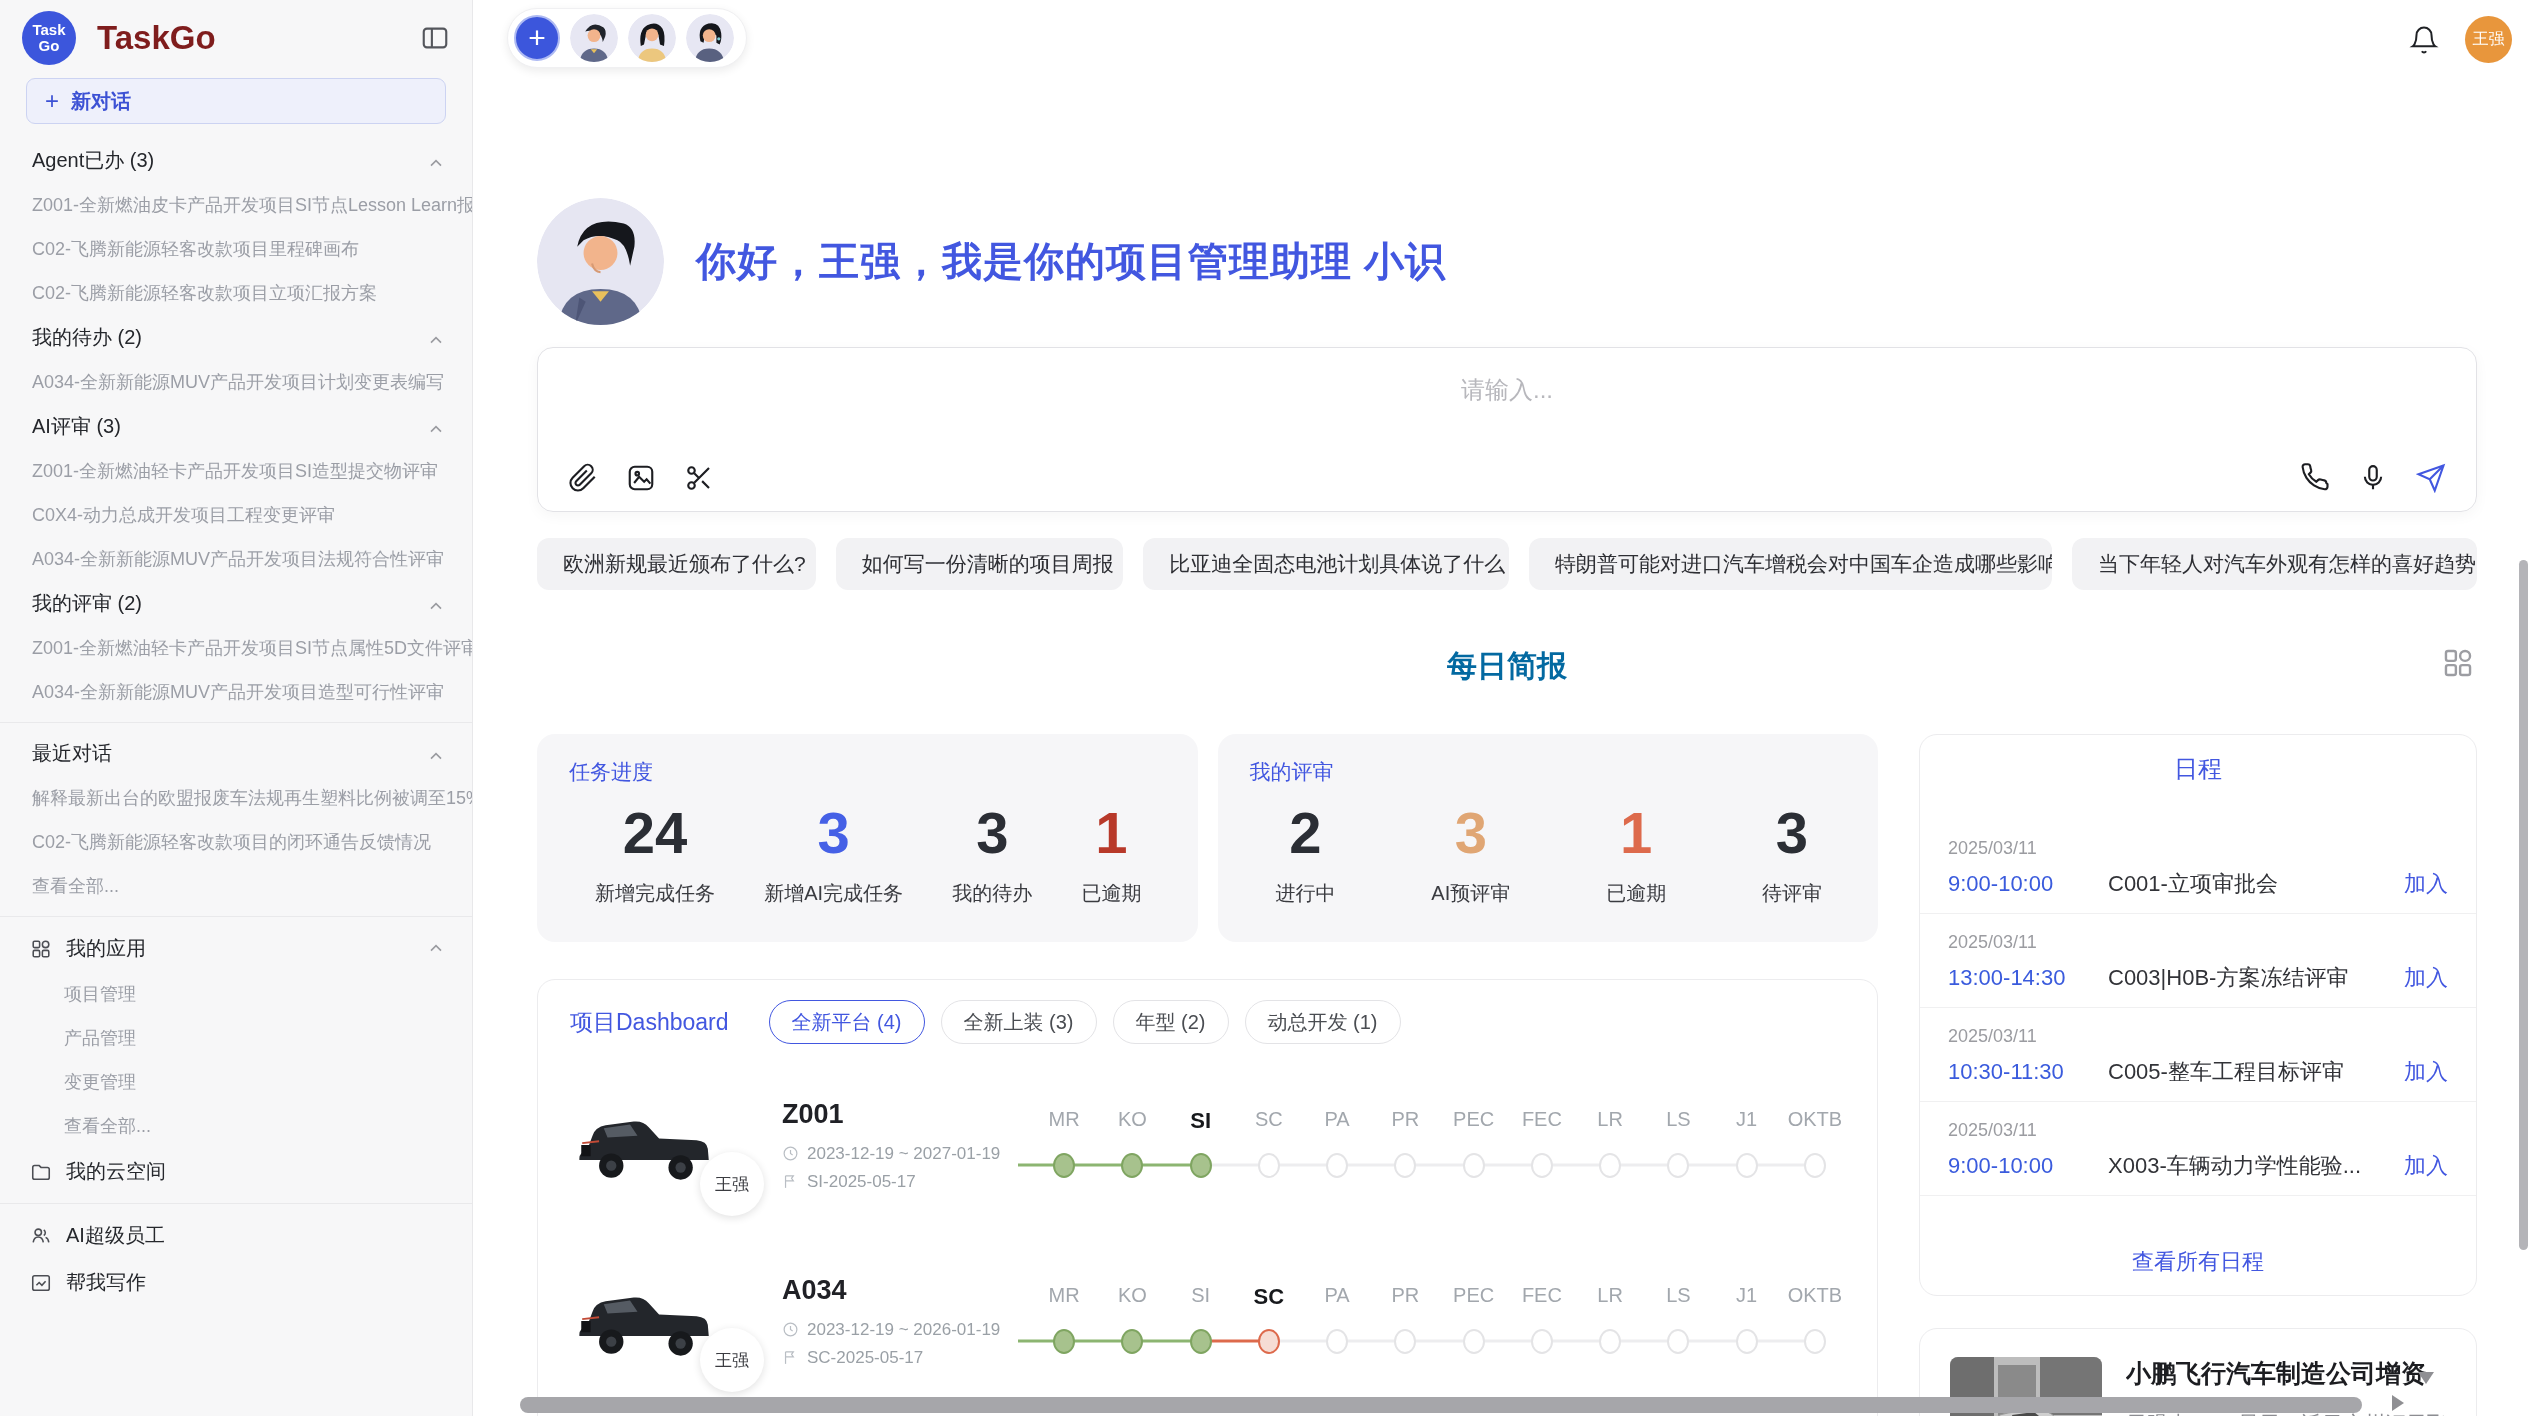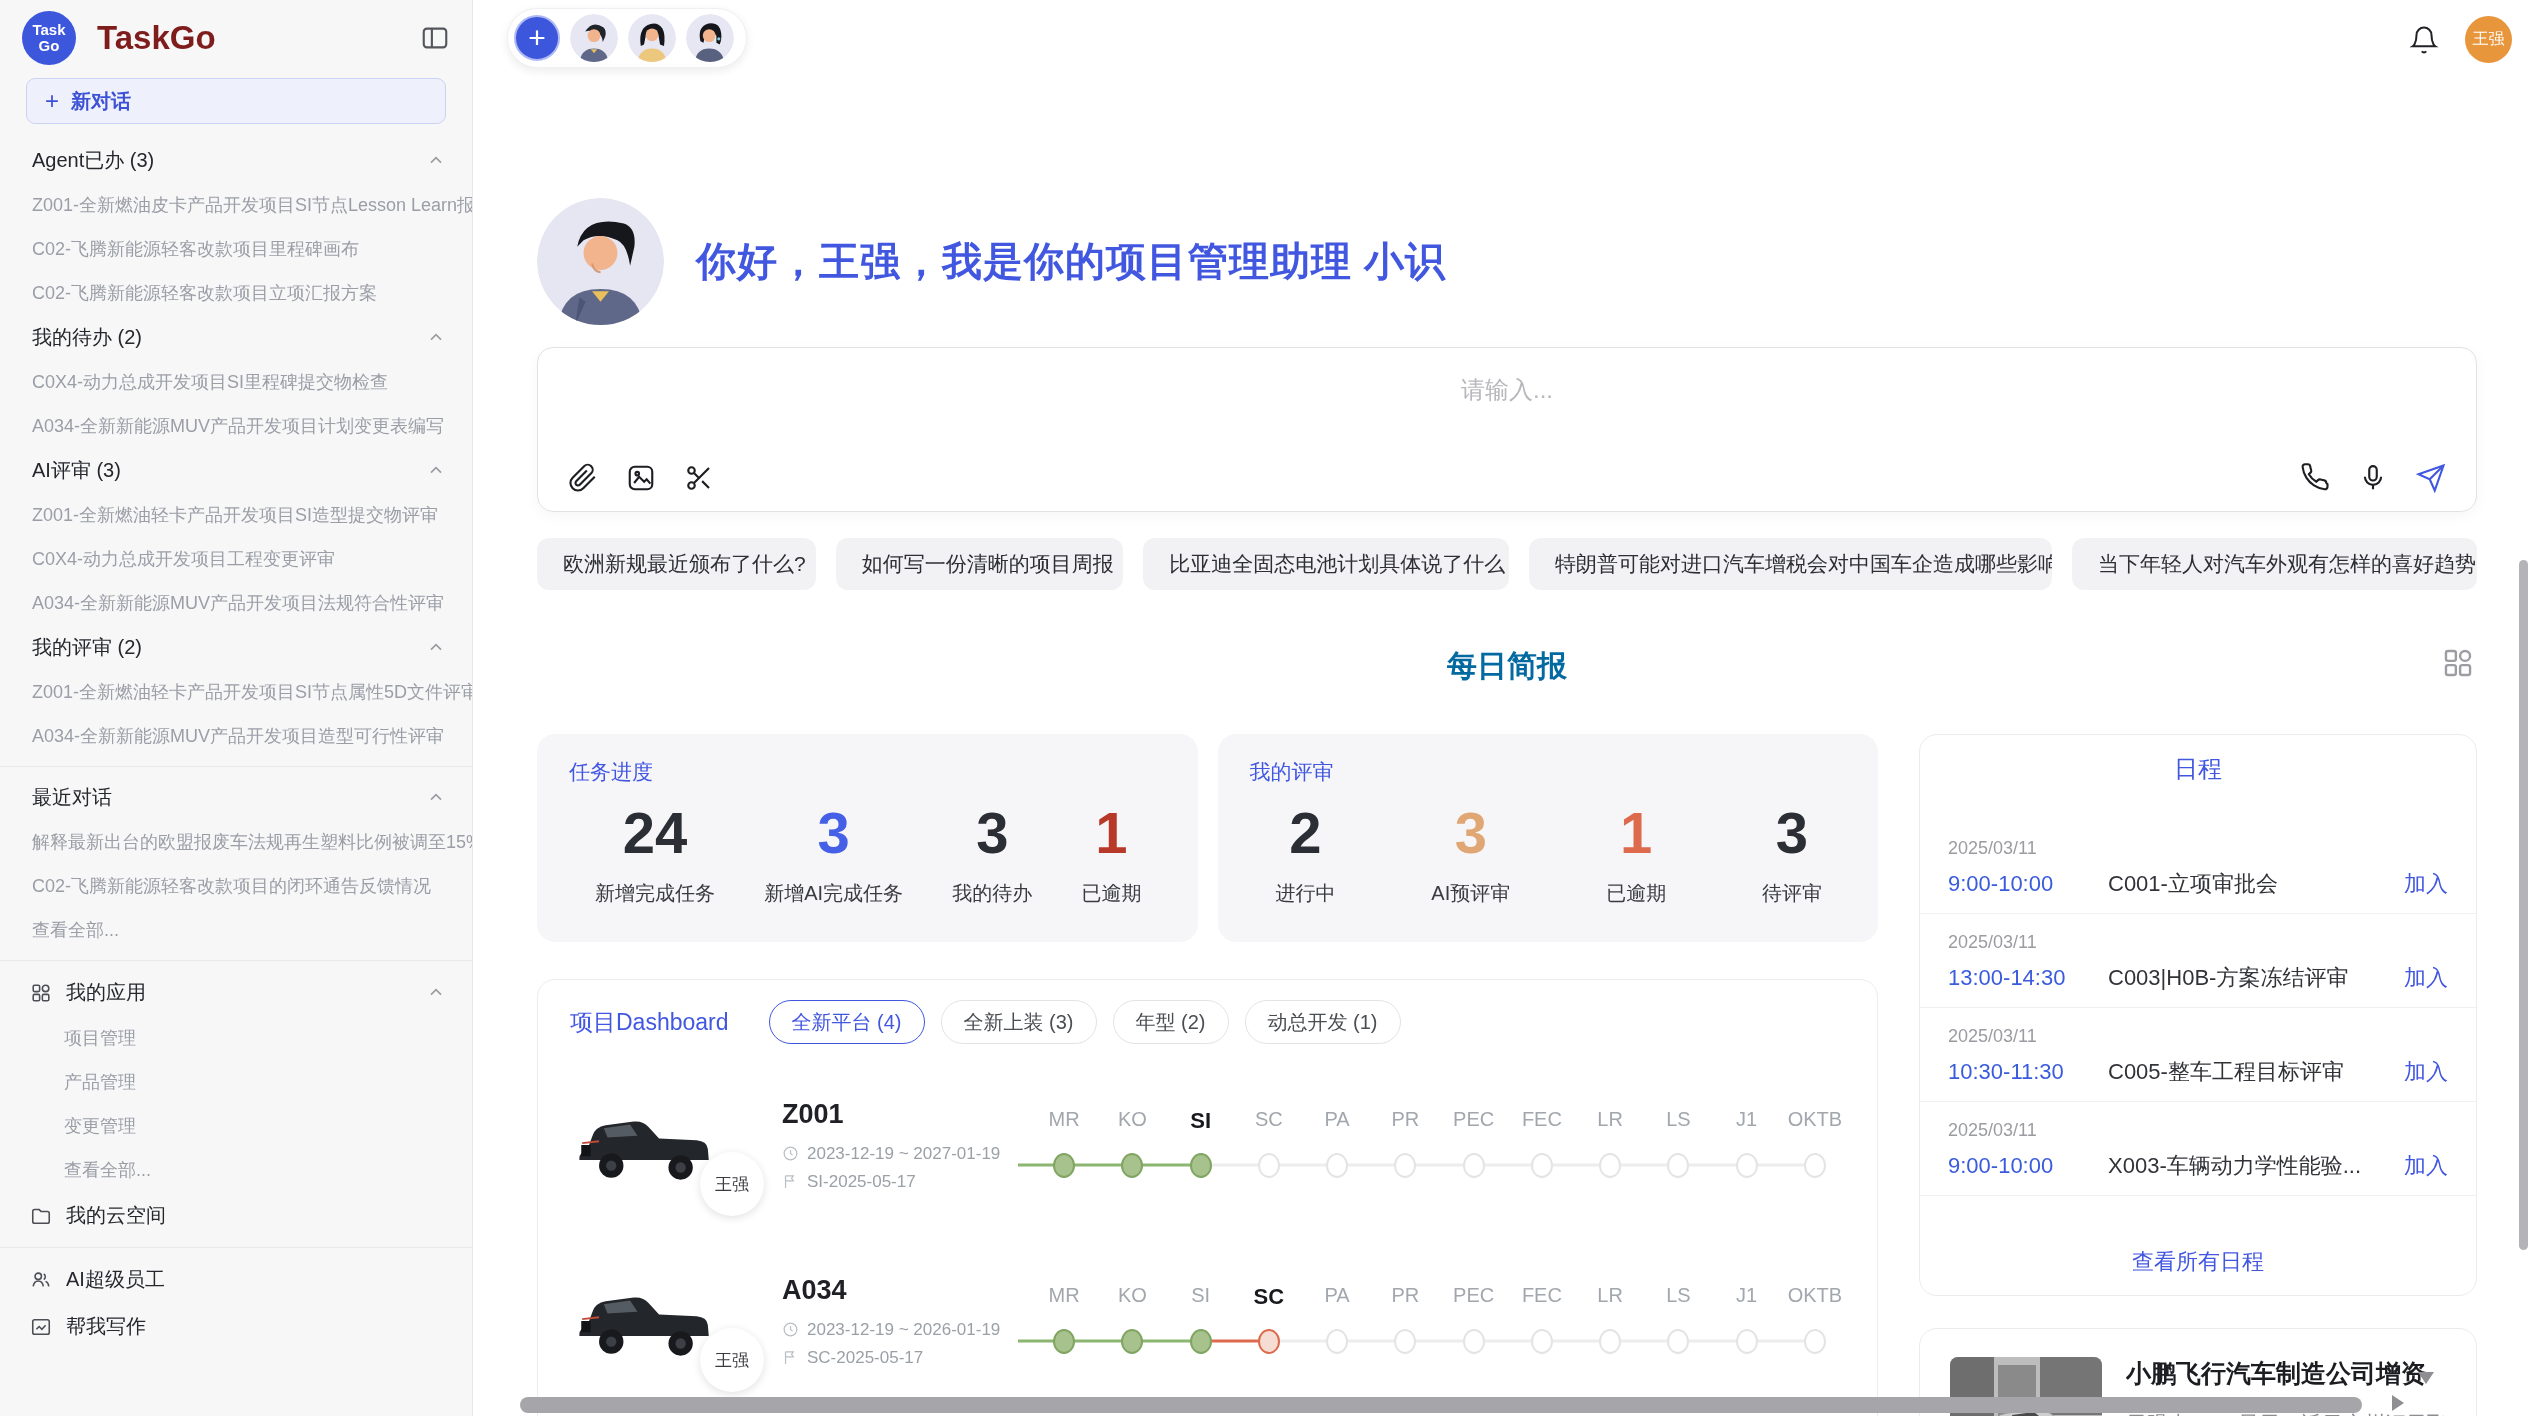--- a/index.html
+++ b/index.html
@@ -9,21 +9,21 @@
 
   
   .sidebar { position:absolute; left:0; top:0; width:473px; height:1416px; background:#f7f7f8; border-right:1px solid #e8e8ea; overflow:hidden; }
   .sb-header { display:flex; align-items:center; padding:12px 22px 10px 22px; height:74px; }
   .logo { width:54px; height:54px; border-radius:50%; background:#3c56dc; color:#fff; display:flex; flex-direction:column; align-items:center; justify-content:center; font-size:15px; line-height:1.05; font-weight:600; }
   .app-title { font-size:33px; font-weight:700; color:#7f1d1d; margin-left:21px; flex:1; }
   .collapse-btn { width:30px; height:30px; color:#54565c; cursor:pointer; }
   .collapse-btn svg { width:100%; height:100%; }
   .new-chat { display:flex; align-items:center; gap:12px; margin:4px 26px 14px 26px; height:46px; width:calc(100% - 52px); background:#eef0fb; border:1px solid #ccd3f2; border-radius:9px; color:#3c51d4; font-size:20px; font-weight:600; padding:0 18px; cursor:pointer; font-family:inherit; }
   .new-chat .plus { font-size:24px; font-weight:400; }
-  .sb-sec-head { display:flex; align-items:center; justify-content:space-between; padding:9px 26px 9px 32px; font-size:20px; color:#25272c; }
+  .sb-sec-head { display:flex; align-items:flex-end; justify-content:space-between; padding:9px 26px 9px 32px; font-size:20px; color:#25272c; }
   .sb-sec-label { font-weight:400; }
   .sb-chevron { width:20px; height:20px; color:#9a9ba0; }
   .sb-chevron svg { width:100%; height:100%; }
   .sb-item { padding:10px 10px 10px 32px; font-size:18px; color:#9b9ea6; white-space:nowrap; overflow:hidden; cursor:pointer; }
   .sb-divider { height:1px; background:#e9e9eb; margin:8px 0; }
   .sb-row { display:flex; align-items:center; gap:14px; padding:10px 26px 10px 30px; font-size:20px; color:#26282d; cursor:pointer; }
   .sb-row .sb-ic { width:22px; height:22px; color:#4c4e54; flex:none; }
   .sb-row .sb-ic svg { width:100%; height:100%; }
   .sb-row .flex { flex:1; }
   .sb-sub { padding:10px 10px 10px 64px; font-size:18px; color:#9b9ea6; cursor:pointer; }
@@ -160,21 +160,20 @@
         </div>
         <div class="sb-item">Z001-全新燃油皮卡产品开发项目SI节点Lesson Learn报告</div>
         <div class="sb-item">C02-飞腾新能源轻客改款项目里程碑画布</div>
         <div class="sb-item">C02-飞腾新能源轻客改款项目立项汇报方案</div>
         <div class="sb-sec-head">
           <span class="sb-sec-label">我的待办 (2)</span>
           <span class="sb-chevron"><svg viewBox="0 0 24 24" fill="none" stroke="currentColor" stroke-width="2">
               <path d="M6 14l6-6 6 6"></path>
             </svg></span>
         </div>
-        <div class="sb-item">C0X4-动力总成开发项目SI里程碑提交物检查</div>
         <div class="sb-item">A034-全新新能源MUV产品开发项目计划变更表编写</div>
         <div class="sb-sec-head">
           <span class="sb-sec-label">AI评审 (3)</span>
           <span class="sb-chevron"><svg viewBox="0 0 24 24" fill="none" stroke="currentColor" stroke-width="2">
               <path d="M6 14l6-6 6 6"></path>
             </svg></span>
         </div>
         <div class="sb-item">Z001-全新燃油轻卡产品开发项目SI造型提交物评审</div>
         <div class="sb-item">C0X4-动力总成开发项目工程变更评审</div>
         <div class="sb-item">A034-全新新能源MUV产品开发项目法规符合性评审</div>

